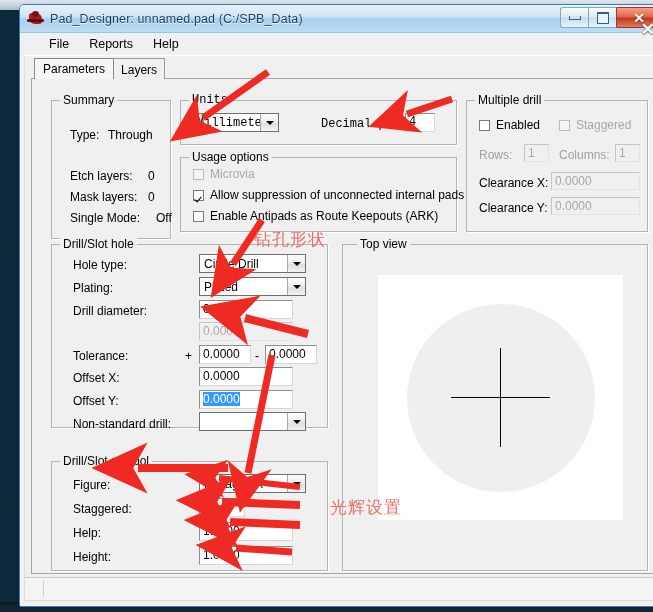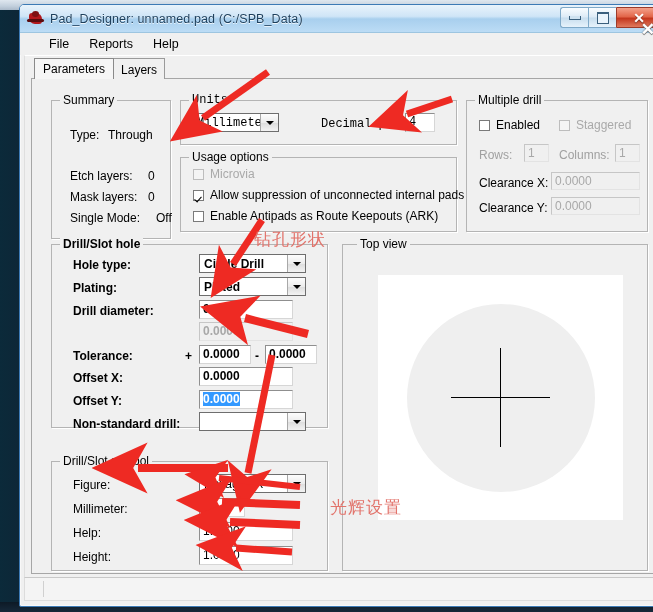--- a/index.html
+++ b/index.html
@@ -382,21 +382,21 @@
           <span class="lbl" style="left:12px; top:75px;">Clearance X:</span>
           <div class="tf dis" style="left:84px; top:71px; width:89px; height:18px;">
             <span>0.0000</span>
           </div>
           <span class="lbl" style="left:12px; top:100px;">Clearance Y:</span>
           <div class="tf dis" style="left:84px; top:96px; width:89px; height:18px;">
             <span>0.0000</span>
           </div>
         </div>
 
-        <div class="group" style="left:19px; top:165px; width:275px; height:182px;font-weight:bold;">
+        <div class="group" style="left:19px; top:165px; width:275px; height:182px;">
           <span class="legend">Drill/Slot hole</span>
 
           <span class="lbl" style="left:21px; top:13px;">Hole type:</span>
           <div class="cb" style="left:147px; top:9px; width:107px; height:19px;">
             <span class="cbtext">Circle Drill</span>
             <span class="cbarrow">
                 <i></i>
               </span>
           </div>
 
@@ -449,21 +449,21 @@
           <span class="legend">Drill/Slot symbol</span>
 
           <span class="lbl" style="left:21px; top:16px;">Figure:</span>
           <div class="cb" style="left:147px; top:12px; width:107px; height:19px;">
             <span class="cbtext">Hexagon X</span>
             <span class="cbarrow">
                 <i></i>
               </span>
           </div>
 
-          <span class="lbl" style="left:21px; top:40px;">Millimeter:</span>
+          <span class="lbl" style="left:21px; top:40px;">Staggered:</span>
           <div class="tf" style="left:147px; top:36px; width:46px; height:19px;">
             <span>B</span>
           </div>
 
           <span class="lbl" style="left:21px; top:64px;">Help:</span>
           <div class="tf" style="left:147px; top:60px; width:94px; height:19px;">
             <span>1.0000</span>
           </div>
 
           <span class="lbl" style="left:21px; top:88px;">Height:</span>

